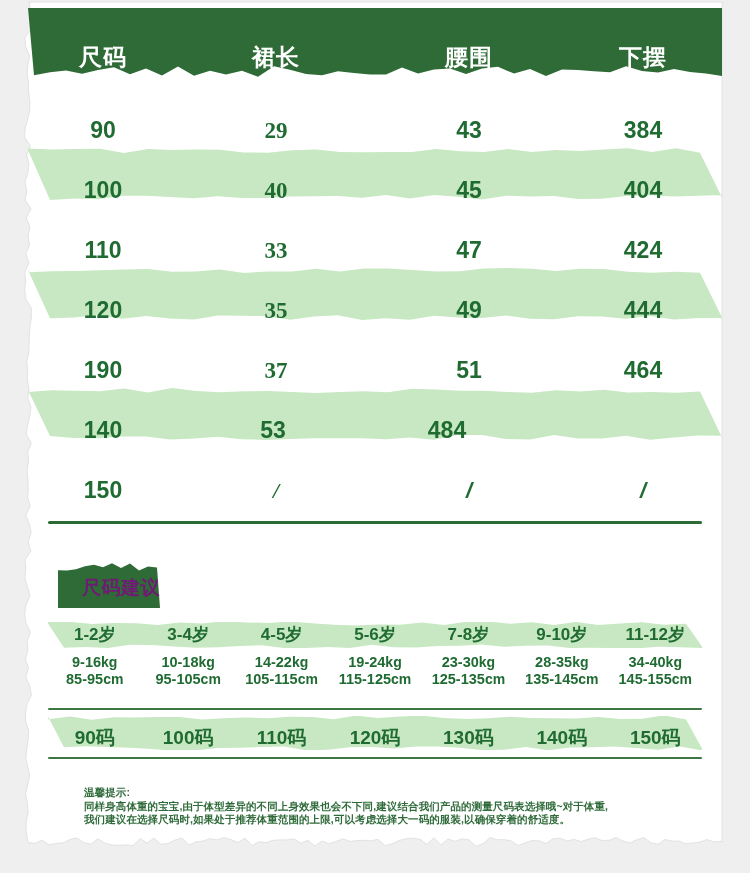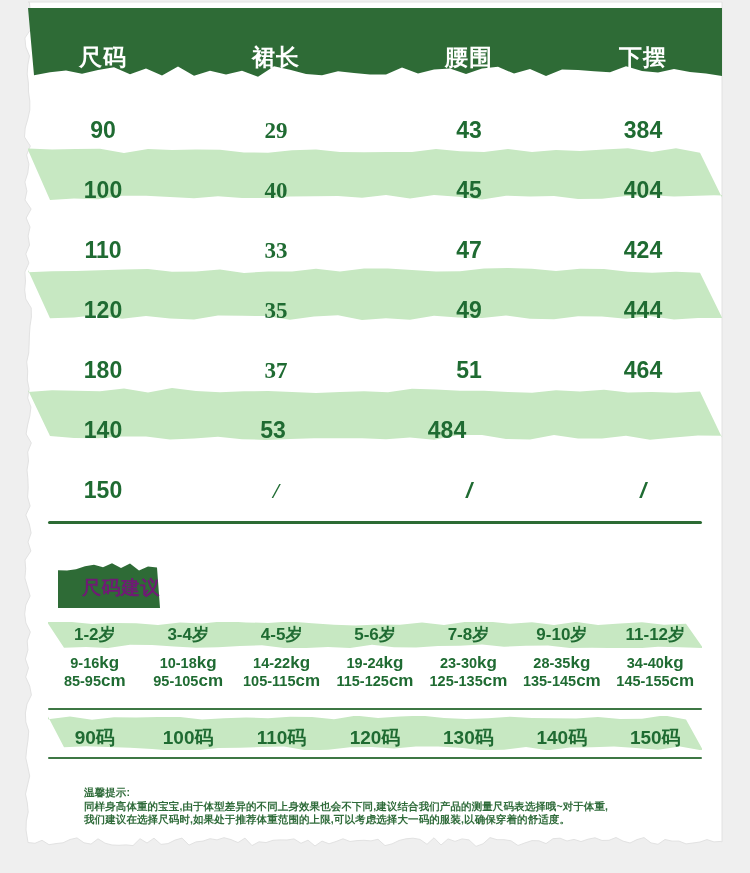--- a/index.html
+++ b/index.html
@@ -155,21 +155,20 @@
     height: 26px;
   }
   .agerow {
     position: absolute;
     left: 48px;
     top: 620px;
     width: 654px;
     height: 28px;
     display: flex;
     align-items: center;
-    justify-content: flex-end;
   }
   .agecell {
     flex: 1 1 0;
     text-align: center;
     color: #1f6b32;
     font-size: 17px;
     font-weight: bold;
   }
 
   .measrow {
@@ -183,21 +182,21 @@
   }
   .meascell {
     flex: 1 1 0;
     text-align: center;
     color: #1f6b32;
     font-size: 14.5px;
     font-weight: bold;
     line-height: 17px;
   }
   .unit {
-    font-size: 17px;
+    font-size: 14px;
     font-weight: bold;
   }
 
   
   .codeband {
     position: absolute;
     left: 48px;
     top: 716px;
     width: 654px;
     height: 34px;
@@ -292,21 +291,21 @@
             <svg viewBox="0 0 694 52" preserveAspectRatio="none" style="width:694px;height:52px;display:block;">
               <path id="rb3" fill="#c7e8c2" d="M0,2 L0,4.3 L24,3.2 L48,3.0 L72,2.3 L96,1.5 L120,1.1 L144,3.7 L168,3.4 L192,1.4 L216,4.9 L240,3.6 L264,3.5 L288,0.7 L312,3.6 L336,0.4 L360,0.5 L384,2.1 L408,3.6 L432,3.2 L456,0.5 L480,0.0 L504,0.8 L528,3.0 L552,0.7 L576,1.0 L600,3.8 L624,4.8 L648,3.7 L672,4.8 L694,49.5 L694,50.0 L670,50.0 L646,51.4 L622,47.9 L598,50.8 L574,48.5 L550,48.2 L526,51.2 L502,50.7 L478,47.6 L454,50.0 L430,49.4 L406,47.7 L382,51.7 L358,50.3 L334,52.0 L310,47.2 L286,48.5 L262,51.8 L238,48.1 L214,47.7 L190,47.5 L166,51.4 L142,50.6 L118,48.1 L94,50.7 L70,47.1 L46,49.4 L22,50.2 Z"></path>
             </svg>
           </div>
           <div class="td c0">120</div>
           <div class="td c1">35</div>
           <div class="td c2">49</div>
           <div class="td c3">444</div>
         </div>
         <div class="trow">
-          <div class="td c0">180</div>
+          <div class="td c0">190</div>
           <div class="td c1">37</div>
           <div class="td c2">51</div>
           <div class="td c3">464</div>
         </div>
         <div class="trow">
           <div class="band">
             <svg viewBox="0 0 694 52" preserveAspectRatio="none" style="width:694px;height:52px;display:block;">
               <path id="rb5" fill="#c7e8c2" d="M0,2 L0,4.0 L24,2.3 L48,2.7 L72,3.3 L96,0.5 L120,4.6 L144,-0.0 L168,2.9 L192,4.3 L216,3.3 L240,3.0 L264,3.9 L288,4.9 L312,4.1 L336,3.2 L360,4.3 L384,0.7 L408,1.4 L432,2.8 L456,2.7 L480,4.0 L504,4.8 L528,2.3 L552,3.4 L576,1.7 L600,4.6 L624,4.1 L648,4.7 L672,3.5 L694,49.5 L694,47.8 L670,47.6 L646,49.4 L622,51.7 L598,47.8 L574,50.5 L550,50.5 L526,47.1 L502,51.5 L478,50.9 L454,47.1 L430,47.1 L406,51.7 L382,49.4 L358,51.2 L334,50.3 L310,50.3 L286,50.3 L262,51.0 L238,51.9 L214,51.2 L190,48.7 L166,50.6 L142,51.4 L118,48.5 L94,48.5 L70,50.2 L46,50.0 L22,48.1 Z"></path>
             </svg>
           </div>

